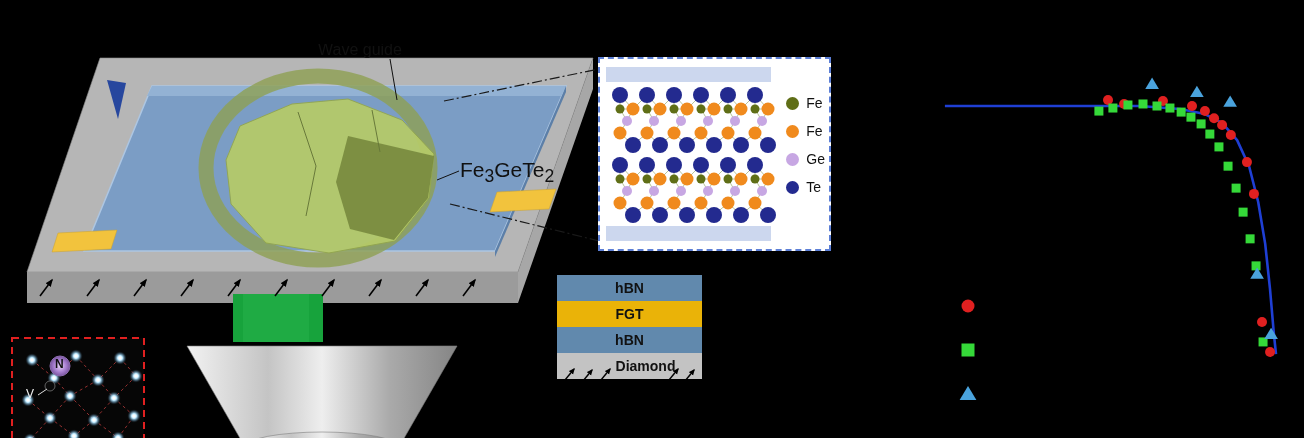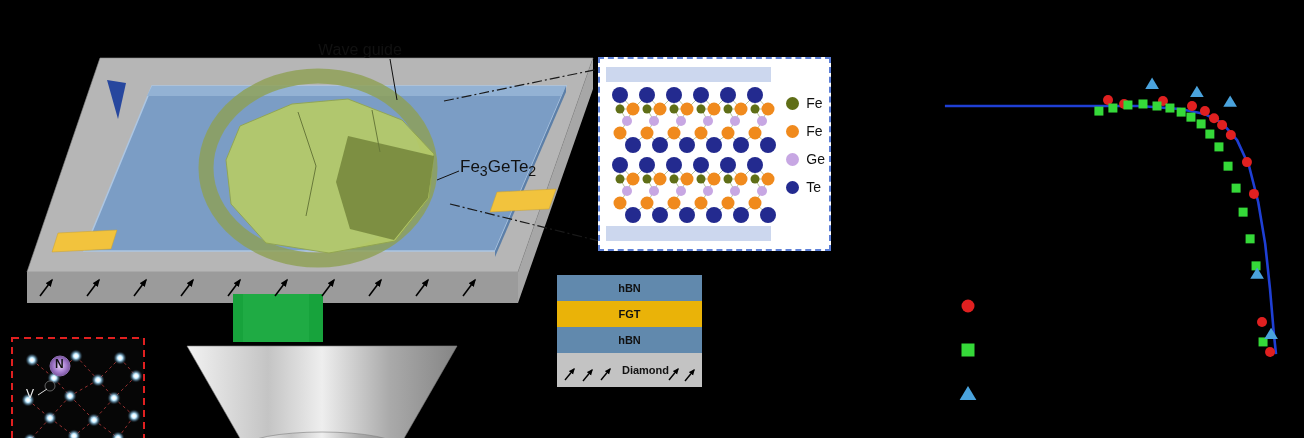--- a/index.html
+++ b/index.html
@@ -12,22 +12,22 @@
   #crystal-box{position:absolute;left:598px;top:13px;width:233px;height:194px;
                background:#fff;border:2px dashed #5c7fd6;box-sizing:border-box;}
   #crystal-svg{position:absolute;left:0;top:0;}
   #crystal-legend{position:absolute;right:4px;top:30px;display:flex;flex-direction:column;}
   .leg-row{display:flex;align-items:center;gap:7px;height:28px;}
   .leg-dot{width:13px;height:13px;border-radius:50%;display:inline-block;}
   .leg-txt{font-size:14px;color:#111;}
   
   #stack{position:absolute;left:557px;top:231px;width:145px;}
   .bar{height:26px;display:flex;align-items:center;justify-content:center;
-       font-weight:bold;font-size:11px;color:#111;}
-  .bar.diamond{height:34px;position:relative;padding-left:32px;}
+       font-weight:bold;font-size:14px;color:#111;}
+  .bar.diamond{height:26px;position:relative;padding-left:32px;}
   .dia-arrows{position:absolute;left:0;top:0;width:145px;height:34px;}
   .dia-label{position:relative;z-index:2;}
   
   #chart{position:absolute;left:940px;top:0;width:364px;height:438px;}
 </style>
 </head>
 <body>
 
 <div id="stage">
 
@@ -167,21 +167,21 @@
         <circle cx="96" cy="414" r="1.8" fill="#fff" opacity="0.9"></circle>
         <circle cx="134" cy="410" r="7" fill="url(#glow)"></circle>
         <circle cx="134" cy="410" r="1.8" fill="#fff" opacity="0.9"></circle>
         <circle cx="50" cy="342" r="5" fill="#0a0a0a" stroke="#777" stroke-width="0.8"></circle>
         <line x1="38" y1="351" x2="47" y2="345" stroke="#ddd" stroke-width="1"></line>
         <circle cx="60" cy="322" r="10" fill="url(#nGrad)" stroke="#8d6cb0" stroke-width="1"></circle>
       </g>
   </svg>
 
   <div class="lbl" style="left:318px;top:-3px;font-size:16px;">Wave guide</div>
-  <div class="lbl" style="left:460px;top:114px;font-size:17px;">
+  <div class="lbl" style="left:460px;top:114px;font-size:21px;">
     <span>Fe</span><sub>3</sub><span>GeTe</span><sub>2</sub>
   </div>
   <div class="lbl" style="left:55px;top:314px;font-size:12px;font-weight:bold;">N</div>
   <div class="lbl" style="left:26px;top:344px;font-size:12px;color:#f0f0f0;">V</div>
 
   <div id="crystal-box">
     <svg id="crystal-svg" width="229" height="190">
       <rect id="hbn-bar-top" x="6" y="8" width="165" height="15" fill="#ccd7ee"></rect>
       <rect id="hbn-bar-bottom" x="6" y="167" width="165" height="15" fill="#ccd7ee"></rect>
       <g id="crystal-atoms">

